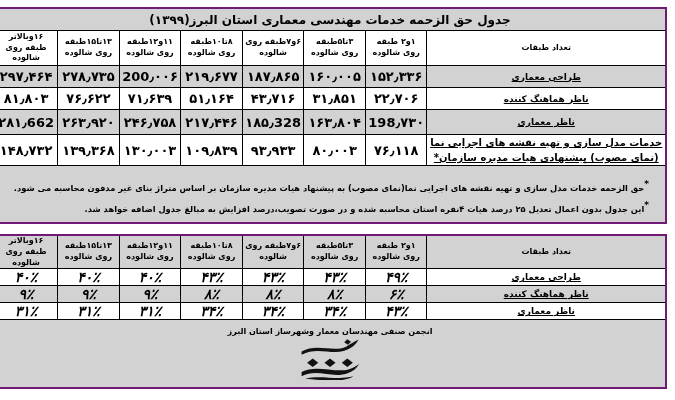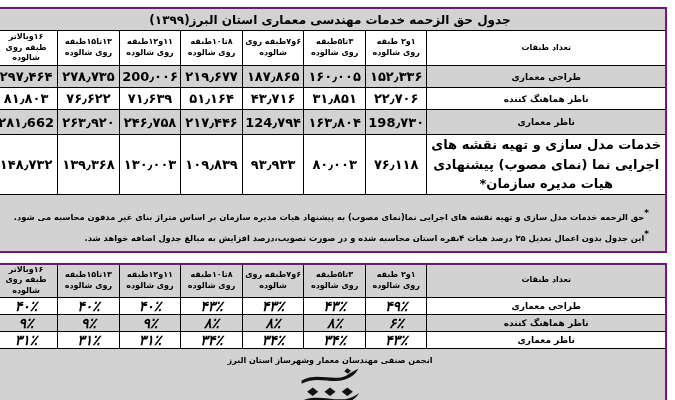--- a/index.html
+++ b/index.html
@@ -14,22 +14,22 @@
     border:2px solid #701a75;
   }
   td,th{border:1px solid #000;padding:0 2px;text-align:center;vertical-align:middle;overflow:hidden;}
   .gray{background:#d2d2d2;}
   .white{background:#ffffff;}
   .title-cell{font-size:12px;height:21px;letter-spacing:0.2px;}
   .t2 .title-cell{font-size:10.5px;height:21px;}
   th{font-size:8px;line-height:1.35;font-weight:bold;}
   .t1 thead .head-row th{height:34px;}
   .t2 thead .head-row th{height:32px;}
-  .lbl{font-size:9px;}
-  .lbl.sm{font-size:13px;line-height:1.5;margin-top:8px;}
+  .lbl{font-size:9px;text-decoration:underline;}
+  .lbl.sm{font-size:10px;line-height:1.5;margin-top:8px;}
   .num{font-size:13px;direction:ltr;letter-spacing:0.3px;margin-top:22px;}
   .pct{font-size:14px;direction:ltr;font-style:italic;}
   .t1 tbody tr{height:22px;}
   .t1 tbody tr.r3{height:25px;}
   .t1 tbody tr.r4{height:31px;}
   .t2 tbody tr{height:14px;}
   .fn-cell{text-align:right;padding:10px 16px 4px 6px;height:42px;}
   .fn-line{font-size:8.3px;line-height:1.9;}
   .fn-line sup{font-size:9px;}
   .footer-cell{height:62px;padding:2px 0 3px 0;}
@@ -86,21 +86,21 @@
         <td class="num">۴۳٫۷۱۶</td>
         <td class="num">۵۱٫۱۶۴</td>
         <td class="num">۷۱٫۶۳۹</td>
         <td class="num">۷۶٫۶۲۲</td>
         <td class="num">۸۱٫۸۰۳</td>
       </tr>
       <tr class="gray r3">
         <td class="lbl">ناظر معماری</td>
         <td class="num">198٫۷۳۰</td>
         <td class="num">۱۶۳٫۸۰۴</td>
-        <td class="num">124٫۷۹۴</td>
+        <td class="num">۱۸۵٫328</td>
         <td class="num">۲۱۷٫۴۴۶</td>
         <td class="num">۲۴۶٫۷۵۸</td>
         <td class="num">۲۶۳٫۹۲۰</td>
         <td class="num">۲۸۱٫662</td>
       </tr>
       <tr class="white r4">
         <td class="lbl sm">خدمات مدل سازی و تهیه نقشه های اجرایی نما (نمای مصوب) پیشنهادی هیات مدیره سازمان*</td>
         <td class="num">۷۶٫۱۱۸</td>
         <td class="num">۸۰٫۰۰۳</td>
         <td class="num">۹۳٫۹۳۳</td>

